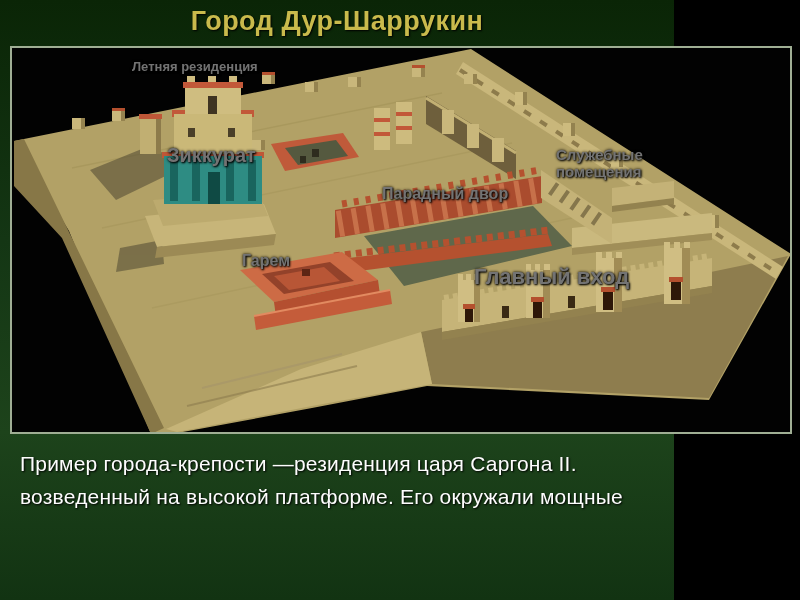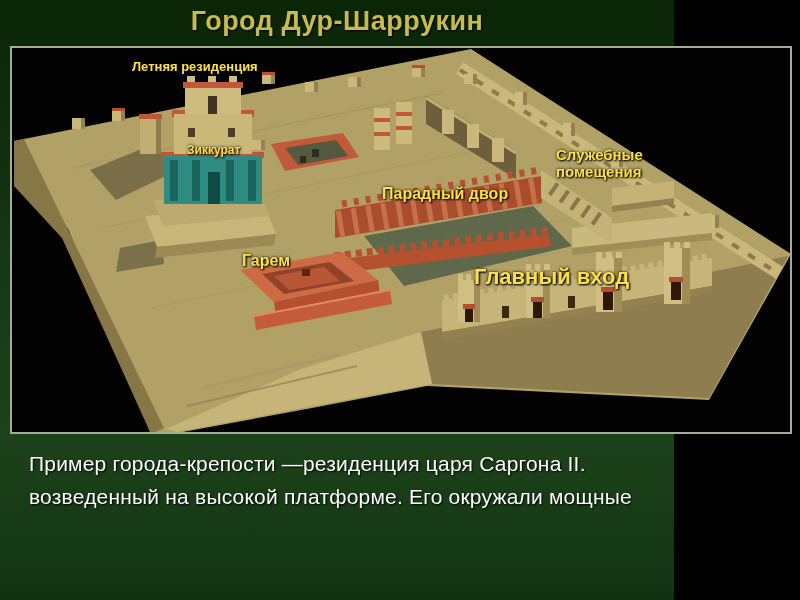--- a/index.html
+++ b/index.html
@@ -14,36 +14,36 @@
     text-align:center;font-size:27px;font-weight:600;
     color:#c9ba4c;letter-spacing:.5px;
     text-shadow:1px 1px 2px #000;
   }
   .image-frame{
     position:absolute;left:10px;top:46px;width:782px;height:388px;
     background:#000;border:2px solid #9fae94;box-sizing:border-box;
   }
   .image-frame svg{display:block;width:778px;height:384px;}
   .lbl{
-    position:absolute;color:#fde047;font-weight:700;
+    position:absolute;color:#737373;font-weight:700;
     text-shadow:1px 1px 2px #000,0 0 3px #000;line-height:1.1;
     white-space:nowrap;
   }
   .lbl-summer{left:120px;top:12px;font-size:13px;}
-  .lbl-ziggurat{left:155px;top:96px;font-size:12px;margin-left:20px;}
+  .lbl-ziggurat{left:155px;top:96px;font-size:20px;}
   .lbl-service{left:544px;top:99px;font-size:15px;width:100px;white-space:normal;}
   .lbl-court{left:370px;top:137px;font-size:16px;}
   .lbl-harem{left:230px;top:204px;font-size:16px;}
   .lbl-entrance{left:462px;top:217px;font-size:22px;}
   .body-text{
     position:absolute;left:20px;top:447px;width:770px;
     color:#fdfdfd;font-size:21px;line-height:33px;letter-spacing:.2px;
     text-shadow:1px 1px 2px #000;
   }
-  .body-text div{white-space:nowrap;margin-left:9px;}
+  .body-text div{white-space:nowrap;}
 </style>
 </head>
 <body>
 
 <div class="slide">
 
   <div class="title">Город Дур-Шаррукин</div>
 
   <div class="image-frame">
     <svg viewBox="0 0 778 384">

